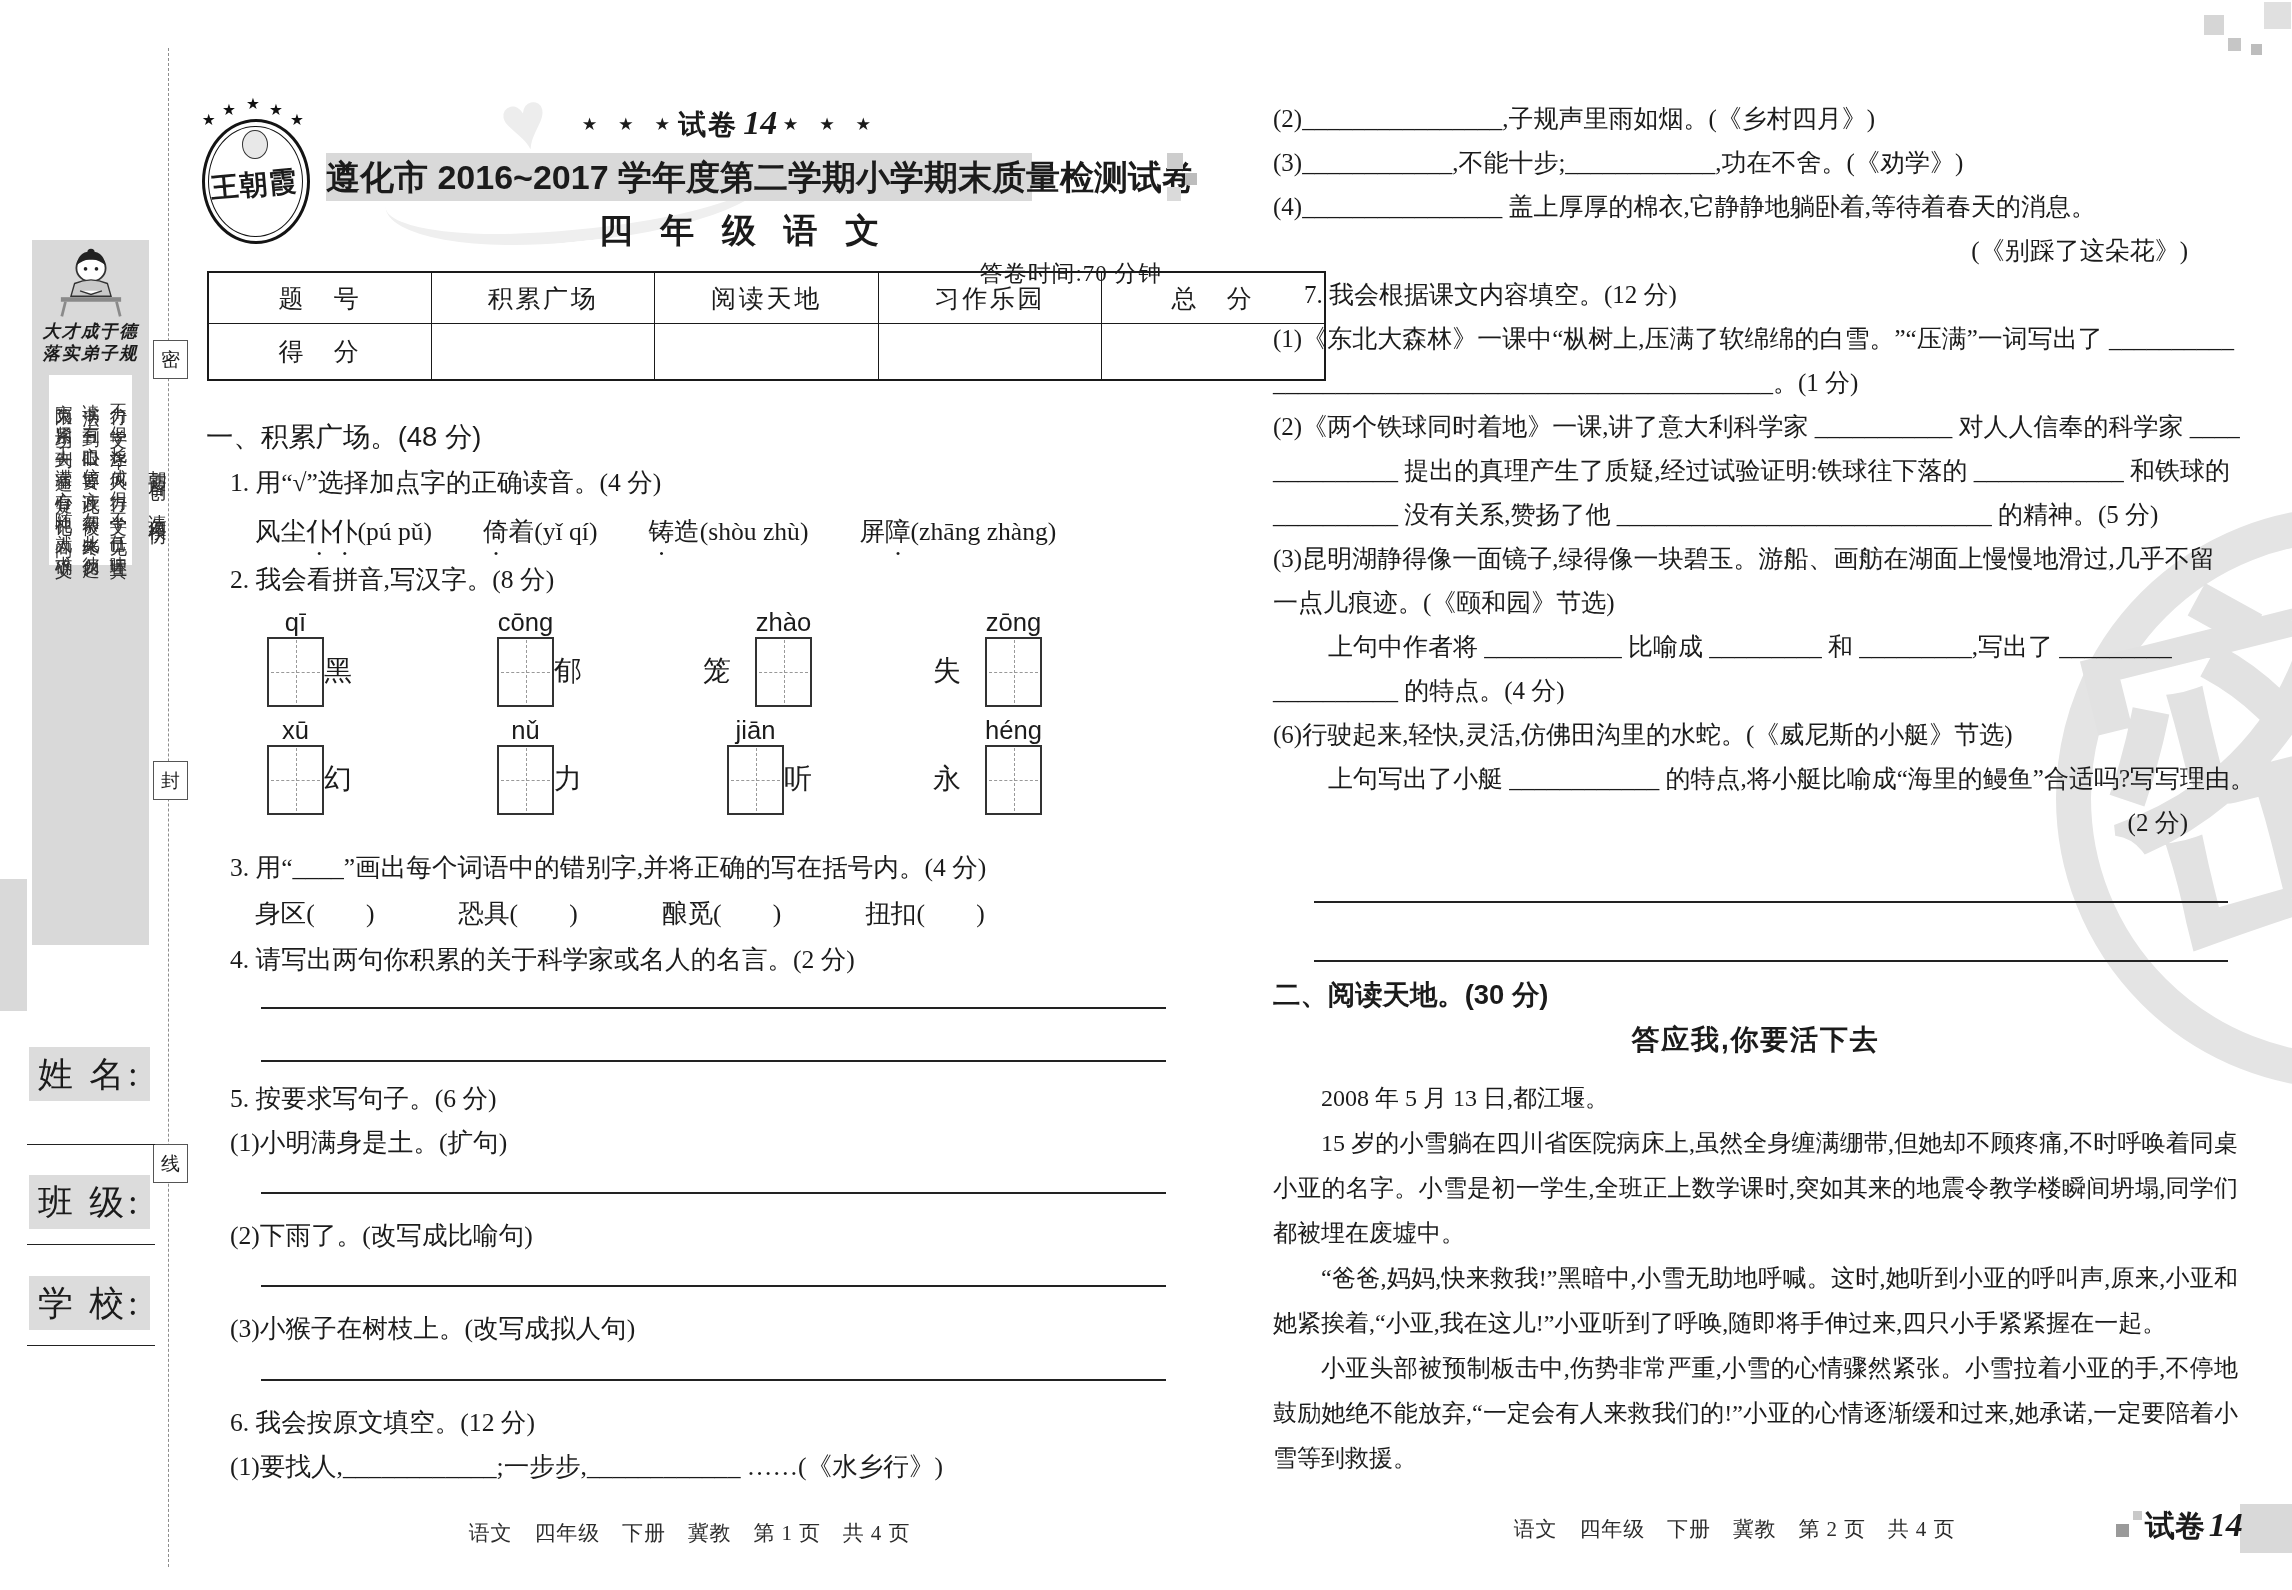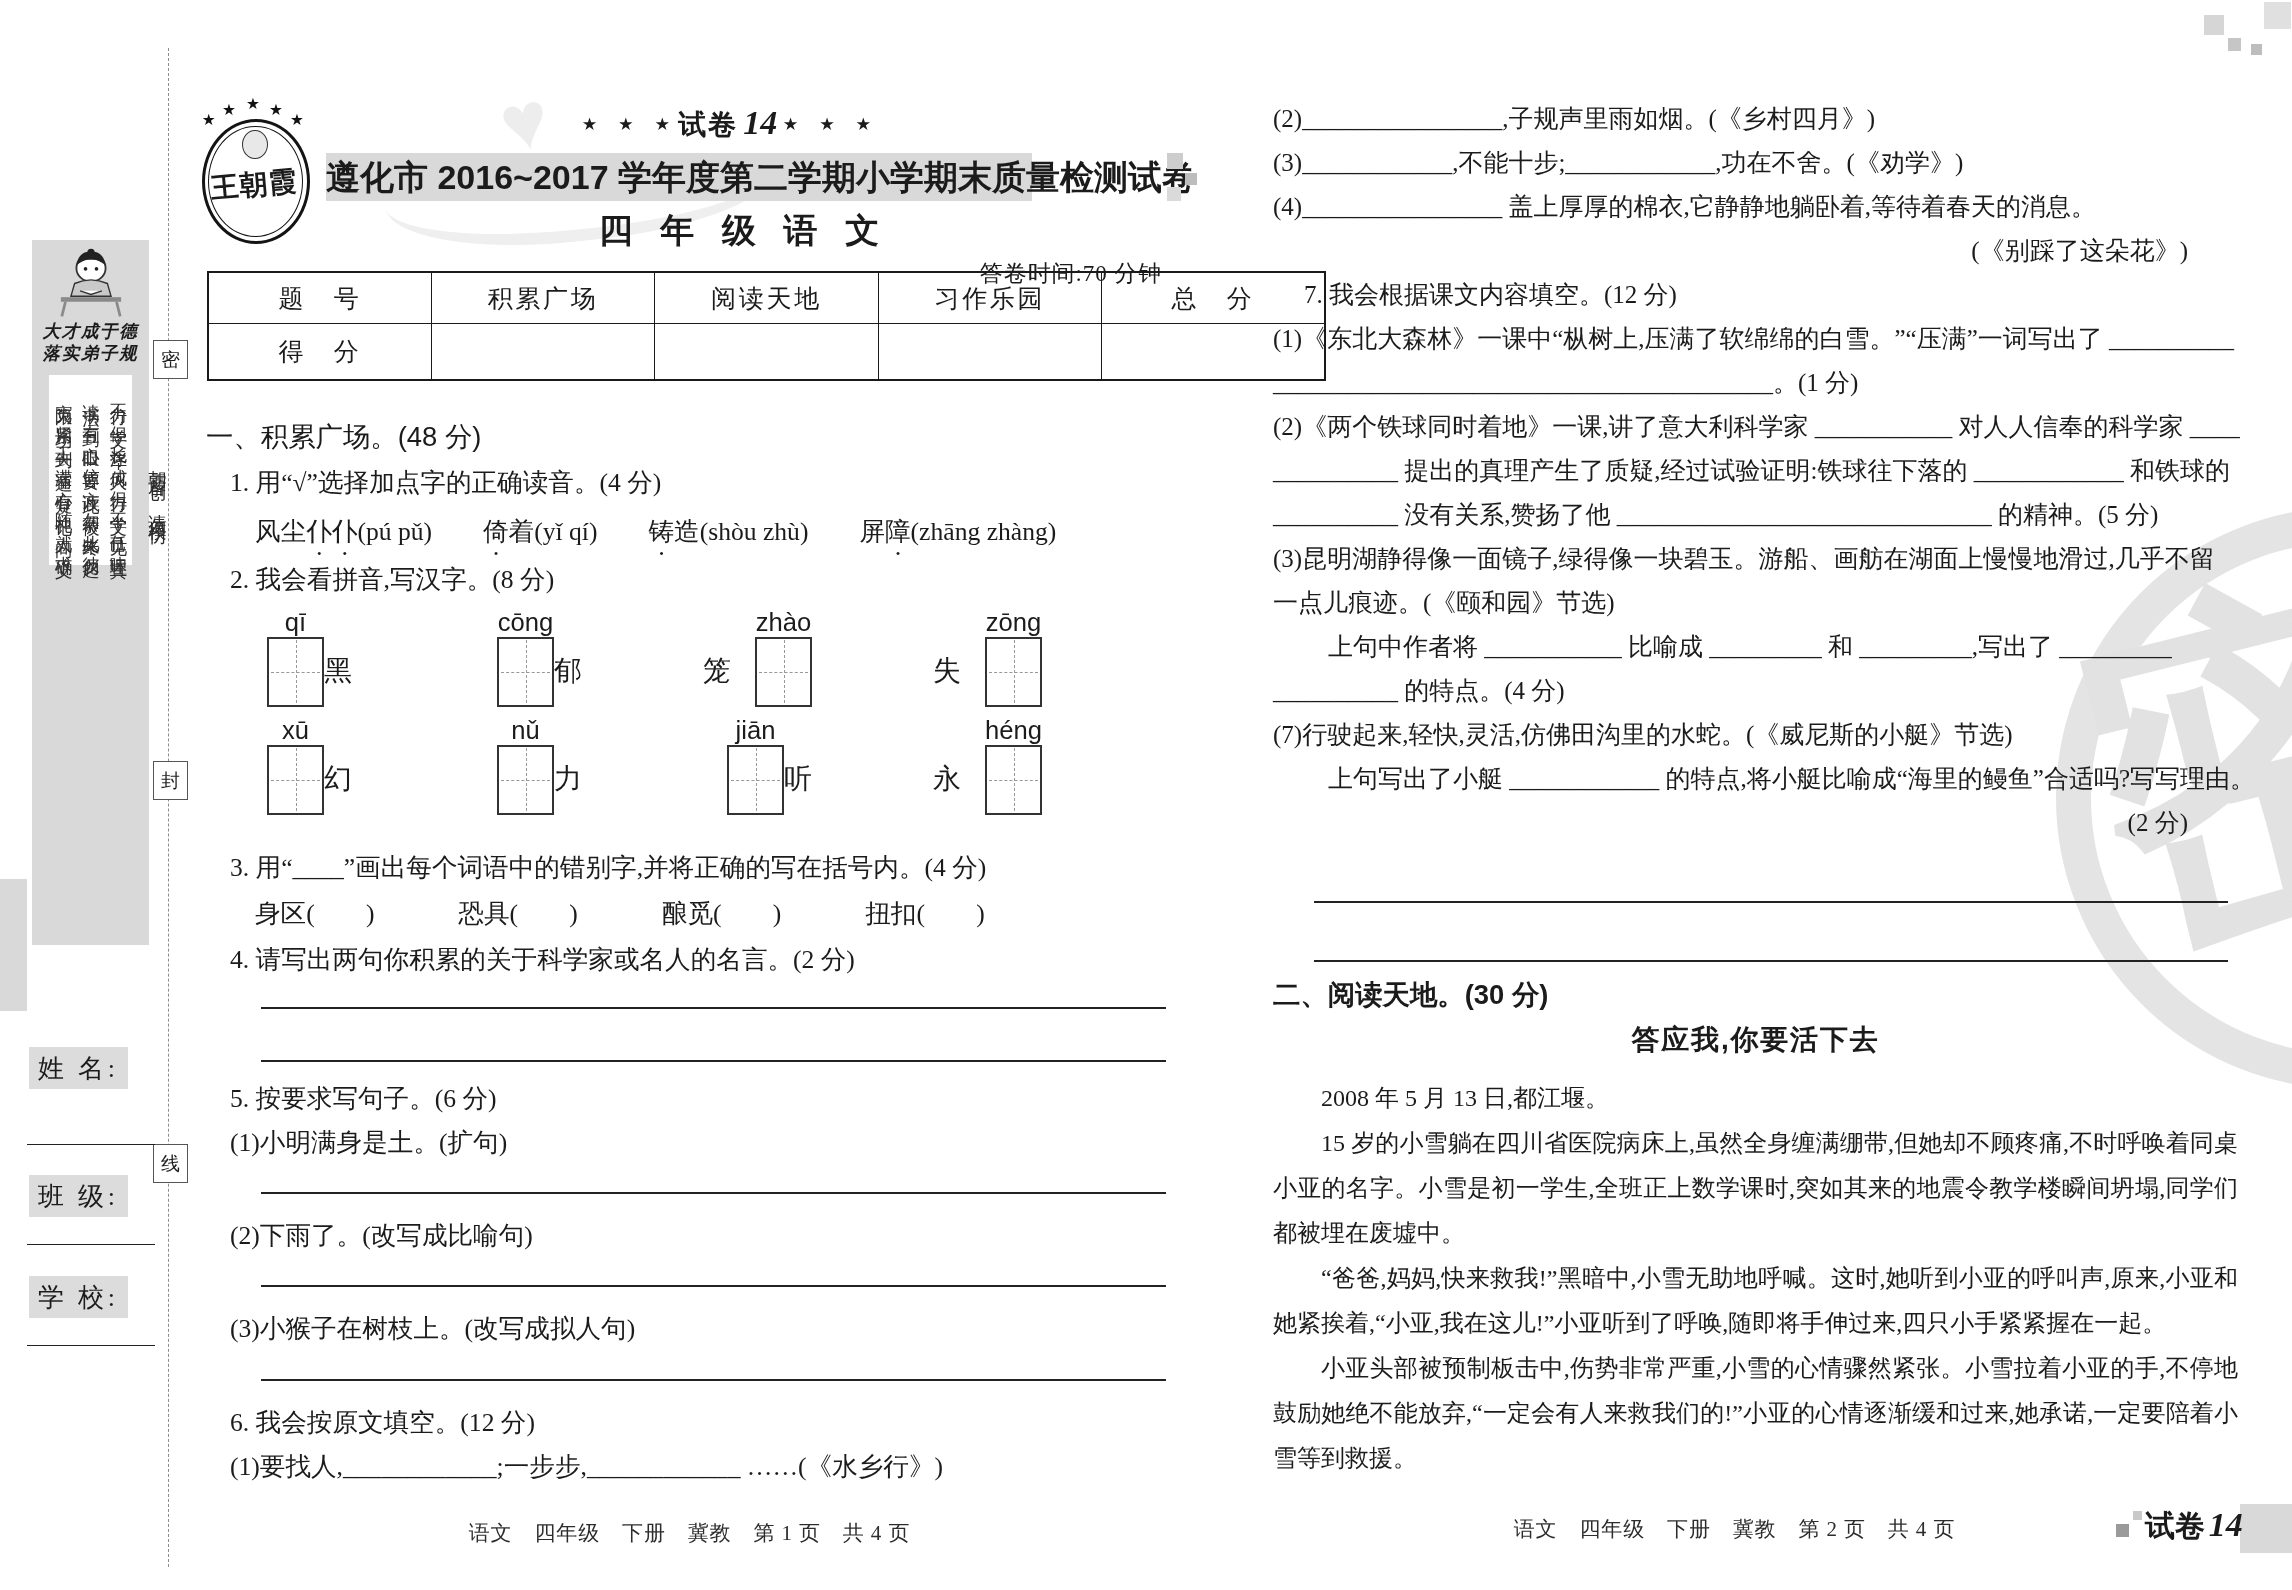--- a/index.html
+++ b/index.html
@@ -21,21 +21,21 @@
   
   .sidebar{position:absolute;left:32px;top:240px;width:117px;height:705px;background:#d9d9d9;
            display:flex;flex-direction:column;align-items:center;}
   .kid{margin-top:7.3px;}
   .motto{font-weight:bold;font-style:italic;font-size:17.4px;letter-spacing:1.8px;line-height:22px;}
   .verse{background:#ffffff;margin-top:11px;padding:14.6px 4.6px;display:flex;gap:8.2px;}
   .verse-col{display:flex;flex-direction:column;gap:13.7px;align-items:center;}
   .vp{writing-mode:vertical-rl;text-orientation:upright;font-size:17.4px;line-height:1.1;letter-spacing:2.7px;color:#2e2e2e;}
   .creator{position:absolute;left:145px;top:455px;display:flex;flex-direction:column;gap:25.6px;}
   .creator span{writing-mode:vertical-rl;text-orientation:upright;font-size:18.3px;letter-spacing:4.6px;color:#2a2a2a;}
-  .fld{position:absolute;left:29px;background:#dcdcdc;font-size:26px;letter-spacing:3.7px;padding:3.7px 9.1px;}
+  .fld{position:absolute;left:29px;background:#dcdcdc;font-size:35px;letter-spacing:3.7px;padding:3.7px 9.1px;}
   .fline{position:absolute;left:27.4px;width:128px;border-bottom:1.8px solid #222;height:0;}
   .edge-block{position:absolute;left:0;top:879px;width:27.4px;height:132px;background:#d9d9d9;}
 
   
   .logo{position:absolute;left:200px;top:95px;width:108px;height:148px;}
   .logo .star{position:absolute;font-size:15.5px;color:#111;}
   .logo-oval{position:absolute;top:24px;left:1.8px;width:102px;height:119px;border:3.2px solid #141414;border-radius:50%;background:#fff;}
   .logo-oval::after{content:"";position:absolute;inset:3.7px;border:1.4px solid #141414;border-radius:50%;}
   .logo-head{position:absolute;top:35px;left:42px;width:24px;height:27.4px;border:1.4px solid #333;border-radius:50%;background:#e8e8e8;}
   .logo-name{position:absolute;top:71px;left:0;width:108px;text-align:center;font-size:28px;font-weight:bold;transform:rotate(-5deg);letter-spacing:0.9px;}
@@ -341,21 +341,21 @@
       <div class="rline ind1">7. 我会根据课文内容填空。(12 分)</div>
       <div class="rline">(1)《东北大森林》一课中“枞树上,压满了软绵绵的白雪。”“压满”一词写出了 __________</div>
       <div class="rline">________________________________________。(1 分)</div>
       <div class="rline">(2)《两个铁球同时着地》一课,讲了意大利科学家 ___________ 对人人信奉的科学家 ____</div>
       <div class="rline">__________ 提出的真理产生了质疑,经过试验证明:铁球往下落的 ____________ 和铁球的</div>
       <div class="rline">__________ 没有关系,赞扬了他 ______________________________ 的精神。(5 分)</div>
       <div class="rline">(3)昆明湖静得像一面镜子,绿得像一块碧玉。游船、画舫在湖面上慢慢地滑过,几乎不留</div>
       <div class="rline">一点儿痕迹。(《颐和园》节选)</div>
       <div class="rline ind">上句中作者将 ___________ 比喻成 _________ 和 _________,写出了 _________</div>
       <div class="rline">__________ 的特点。(4 分)</div>
-      <div class="rline">(7)行驶起来,轻快,灵活,仿佛田沟里的水蛇。(《威尼斯的小艇》节选)</div>
+      <div class="rline">(6)行驶起来,轻快,灵活,仿佛田沟里的水蛇。(《威尼斯的小艇》节选)</div>
       <div class="rline ind">上句写出了小艇 ____________ 的特点,将小艇比喻成“海里的鳗鱼”合适吗?写写理由。</div>
       <div class="rline rt">(2 分)</div>
       <div class="rrule"></div>
       <div class="rrule"></div>
       <div class="rsec">二、阅读天地。(30 分)</div>
       <div class="rtitle">答应我,你要活下去</div>
       <div class="rparas">
         <p class="rpara">2008 年 5 月 13 日,都江堰。</p>
         <p class="rpara">15 岁的小雪躺在四川省医院病床上,虽然全身缠满绷带,但她却不顾疼痛,不时呼唤着同桌小亚的名字。小雪是初一学生,全班正上数学课时,突如其来的地震令教学楼瞬间坍塌,同学们都被埋在废墟中。</p>
         <p class="rpara">“爸爸,妈妈,快来救我!”黑暗中,小雪无助地呼喊。这时,她听到小亚的呼叫声,原来,小亚和她紧挨着,“小亚,我在这儿!”小亚听到了呼唤,随即将手伸过来,四只小手紧紧握在一起。</p>

